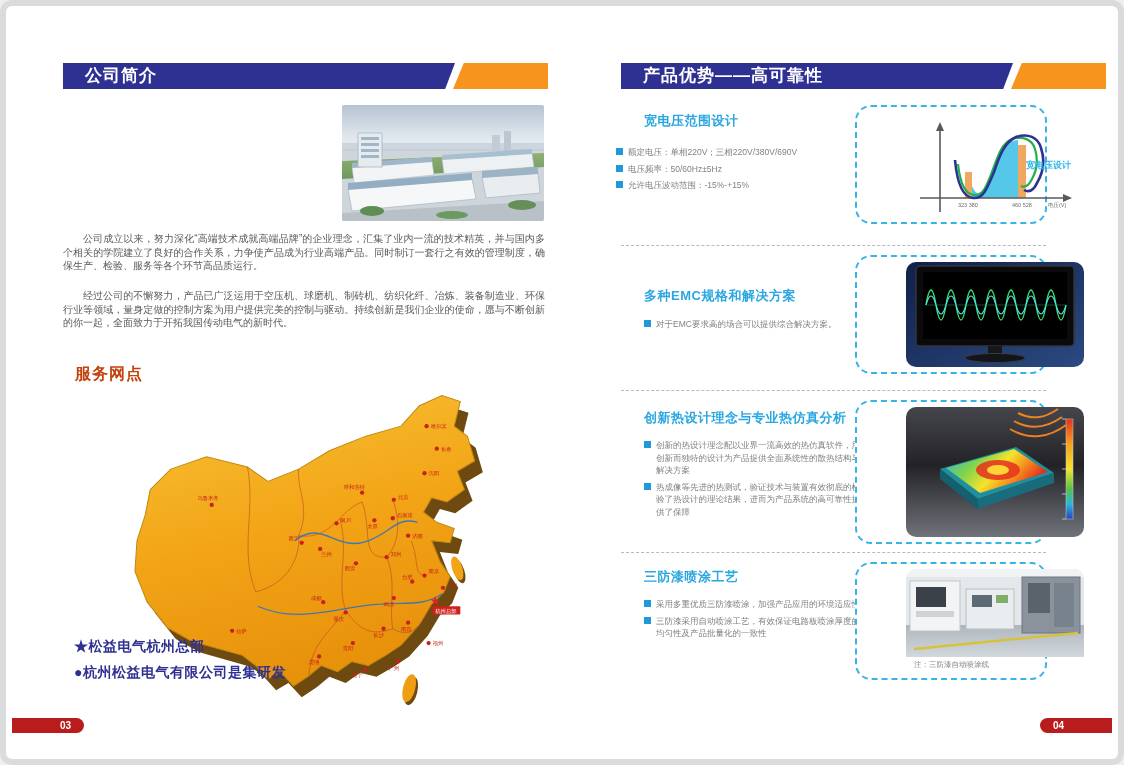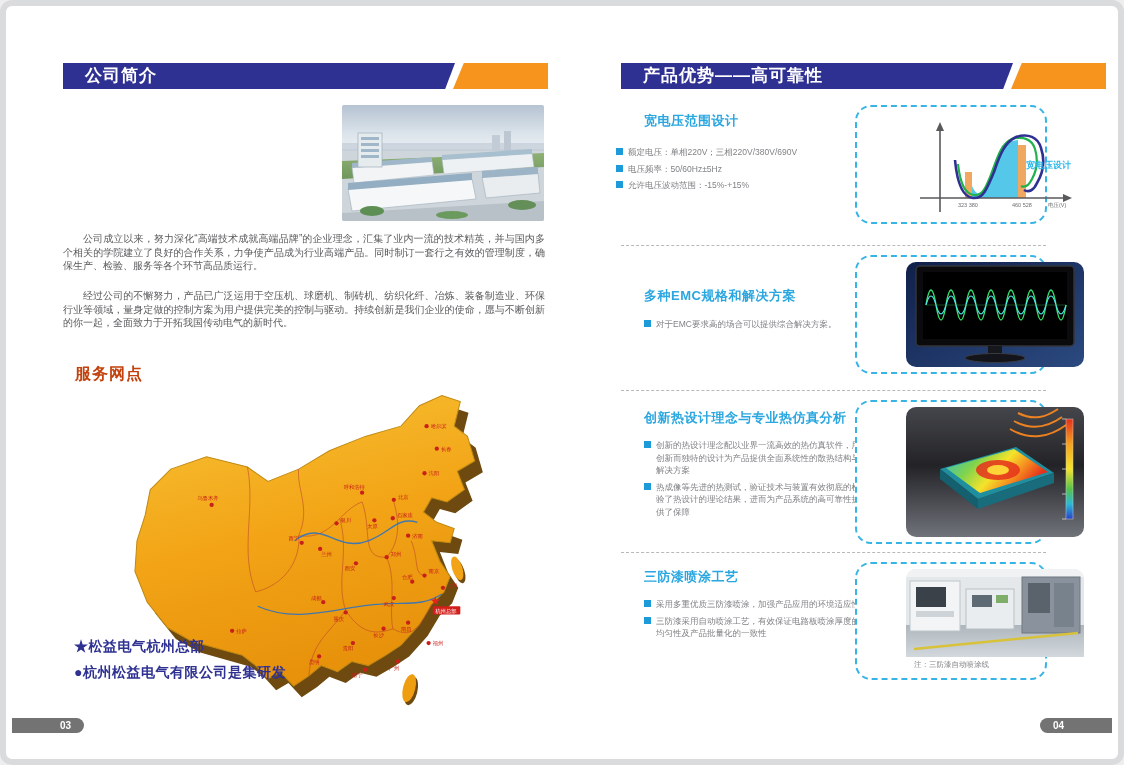--- a/index.html
+++ b/index.html
@@ -31,21 +31,21 @@
   #service-heading{
     position:absolute; left:57px; top:358px; color:#c2410c;
     font-size:16px; font-weight:bold; letter-spacing:1px;margin-left:12px;
   }
   .legend-line{
     position:absolute; left:68px; color:#2f3192; font-size:14px; font-weight:bold;
     letter-spacing:0.5px;
     text-align:right;
   }
   .pill{
-    position:absolute; top:712px; height:15px; background:#737373; color:#fff;
+    position:absolute; top:712px; height:15px; background:#b91c1c; color:#fff;
     font-size:10px; font-weight:bold; line-height:15px;
   }
   #pill-left{ left:6px; width:72px; border-radius:0 8px 8px 0; text-align:right; padding-right:13px;}
   #pill-right{ right:6px; width:72px; border-radius:8px 0 0 8px; text-align:left; padding-left:13px;}
   
   .sec-title{
     position:absolute; color:#2aa7e0; font-size:13px; font-weight:700; letter-spacing:0.5px;
     white-space:nowrap;
   }
   .bullets{ position:absolute; width:216px; }

